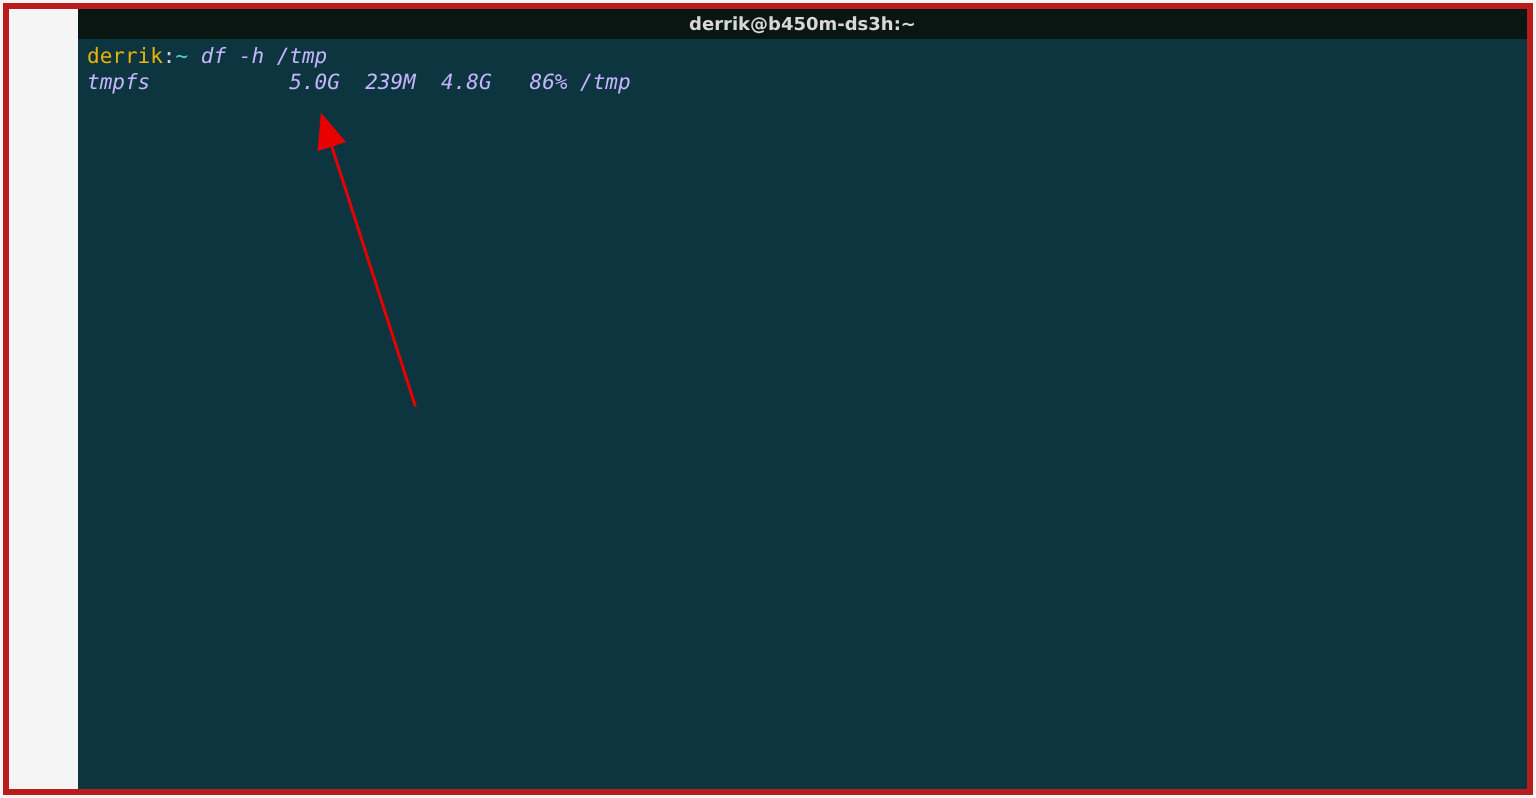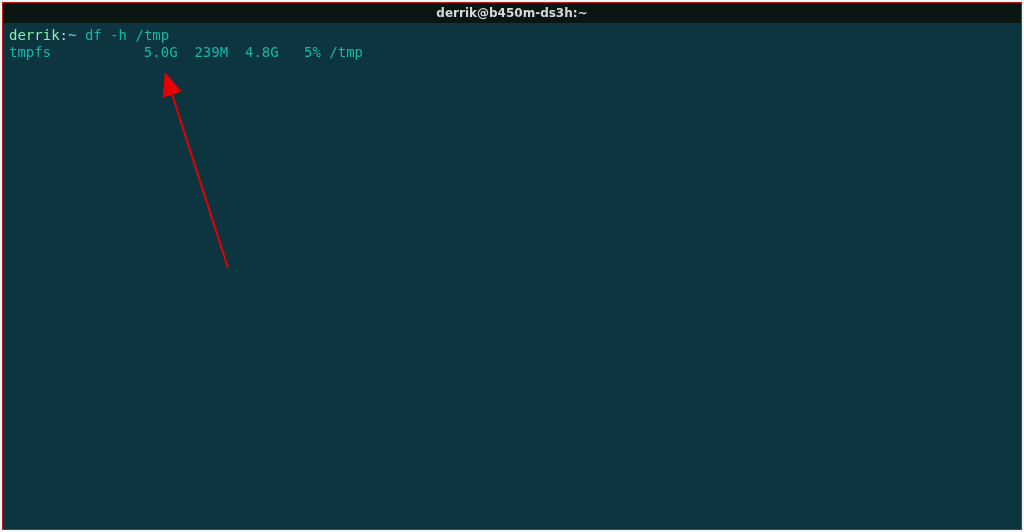--- a/index.html
+++ b/index.html
@@ -10,24 +10,25 @@
     body {
       width: 1024px;
       height: 532px;
       background: #f5f5f5;
       padding: 2px;
       font-family: "DejaVu Sans Mono", "Liberation Mono", Consolas, monospace;
     }
     .window {
       width: 100%;
       height: 100%;
-      border: 1px solid #b91c1c;
+      border: 4px solid #b91c1c;
       display: flex;
       flex-direction: column;
       overflow: hidden;
+      padding-left: 46px;
     }
     .titlebar {
       background: #0a1612;
       color: #d8d8d8;
       height: 20px;
       display: flex;
       align-items: center;
       justify-content: center;
       font-size: 12px;
       font-weight: bold;
@@ -39,30 +40,31 @@
       color: #c5d1d3;
       padding: 4px 6px;
       font-size: 14px;
       line-height: 1.2;
       position: relative;
     }
     .line {
       white-space: pre;
     }
     .prompt-user {
-      color: #86efac;
+      color: #eab308;
     }
     .prompt-sep {
       color: #c5d1d3;
     }
     .prompt-path {
       color: #4fd6c9;
     }
     .cmd {
-      color: #14b8a6;
+      color: #c4b5fd;
+      font-style: italic;
     }
     .cursor {
       display: inline-block;
       width: 8px;
       height: 14px;
       background: #c5d1d3;
       vertical-align: text-bottom;
       margin-left: 2px;
     }
     .annotation {
@@ -75,21 +77,21 @@
   </style>
 </head>
 <body>
 
 <div class="window">
   <div class="titlebar">
     <span>derrik@b450m-ds3h:~</span>
   </div>
   <div class="terminal">
     <div class="line"><span class="prompt-user">derrik</span><span class="prompt-sep">:</span><span class="prompt-path">~</span> <span class="cmd">df -h /tmp</span></div>
-    <div class="line cmd">tmpfs           5.0G  239M  4.8G   5% /tmp</div>
+    <div class="line cmd">tmpfs           5.0G  239M  4.8G   86% /tmp</div>
 
     <div class="annotation" style="left:150px; top:50px;">
       <svg width="120" height="210">
         <defs>
           <marker id="arrowhead" markerWidth="12" markerHeight="10" refX="2" refY="5" orient="auto">
             <polygon points="0 0, 12 5, 0 10" fill="#e60000"></polygon>
           </marker>
         </defs>
         <line x1="75" y1="195" x2="18" y2="18" stroke-width="2" marker-end="url(#arrowhead)" stroke="#e60000"></line>
       </svg>

